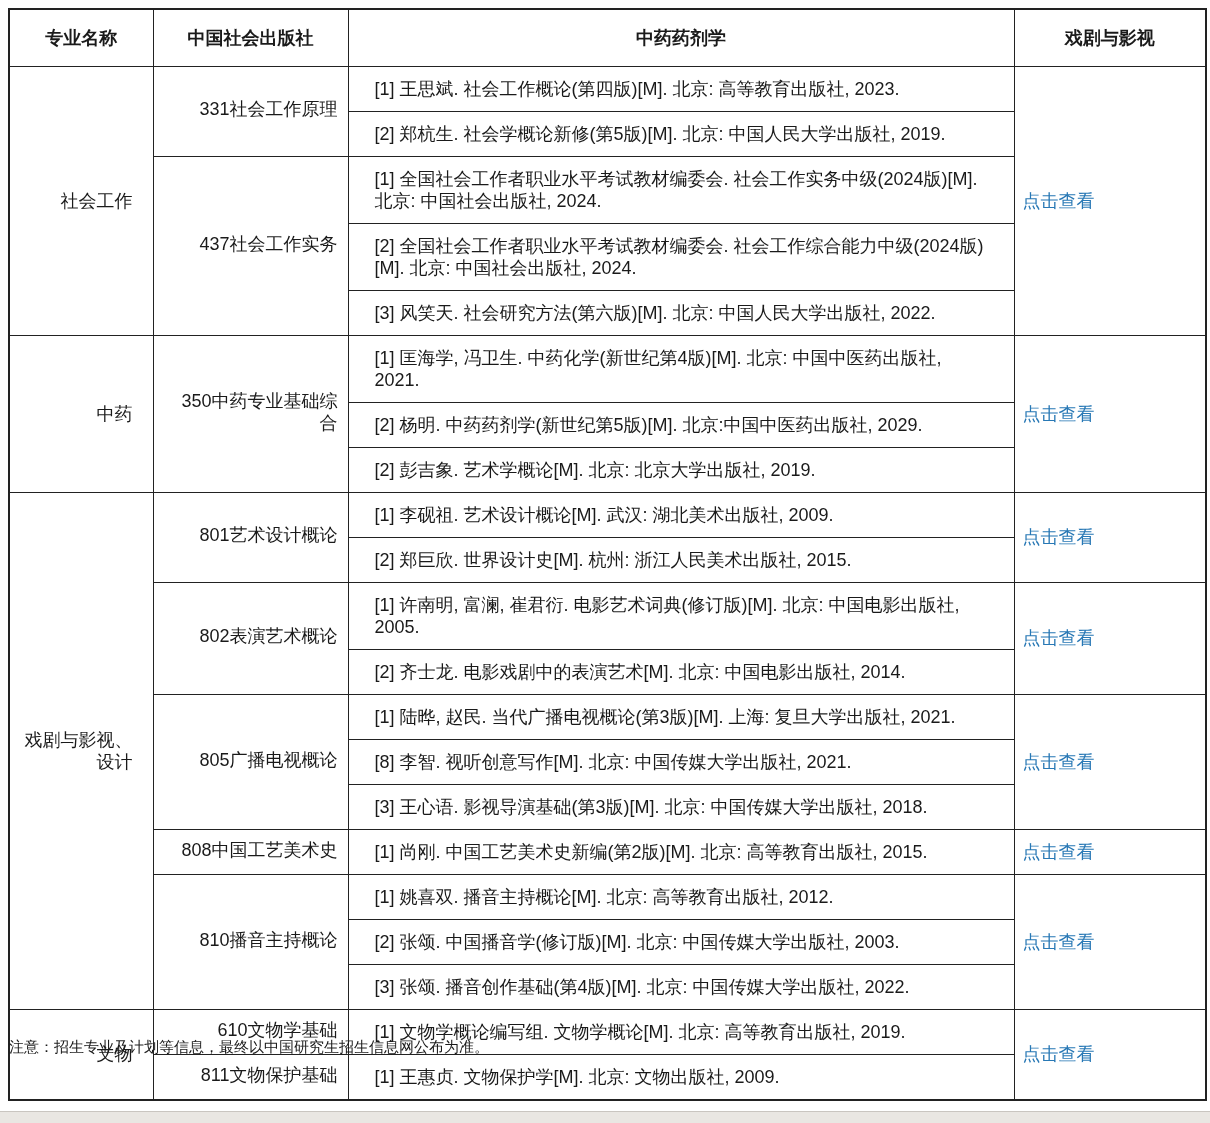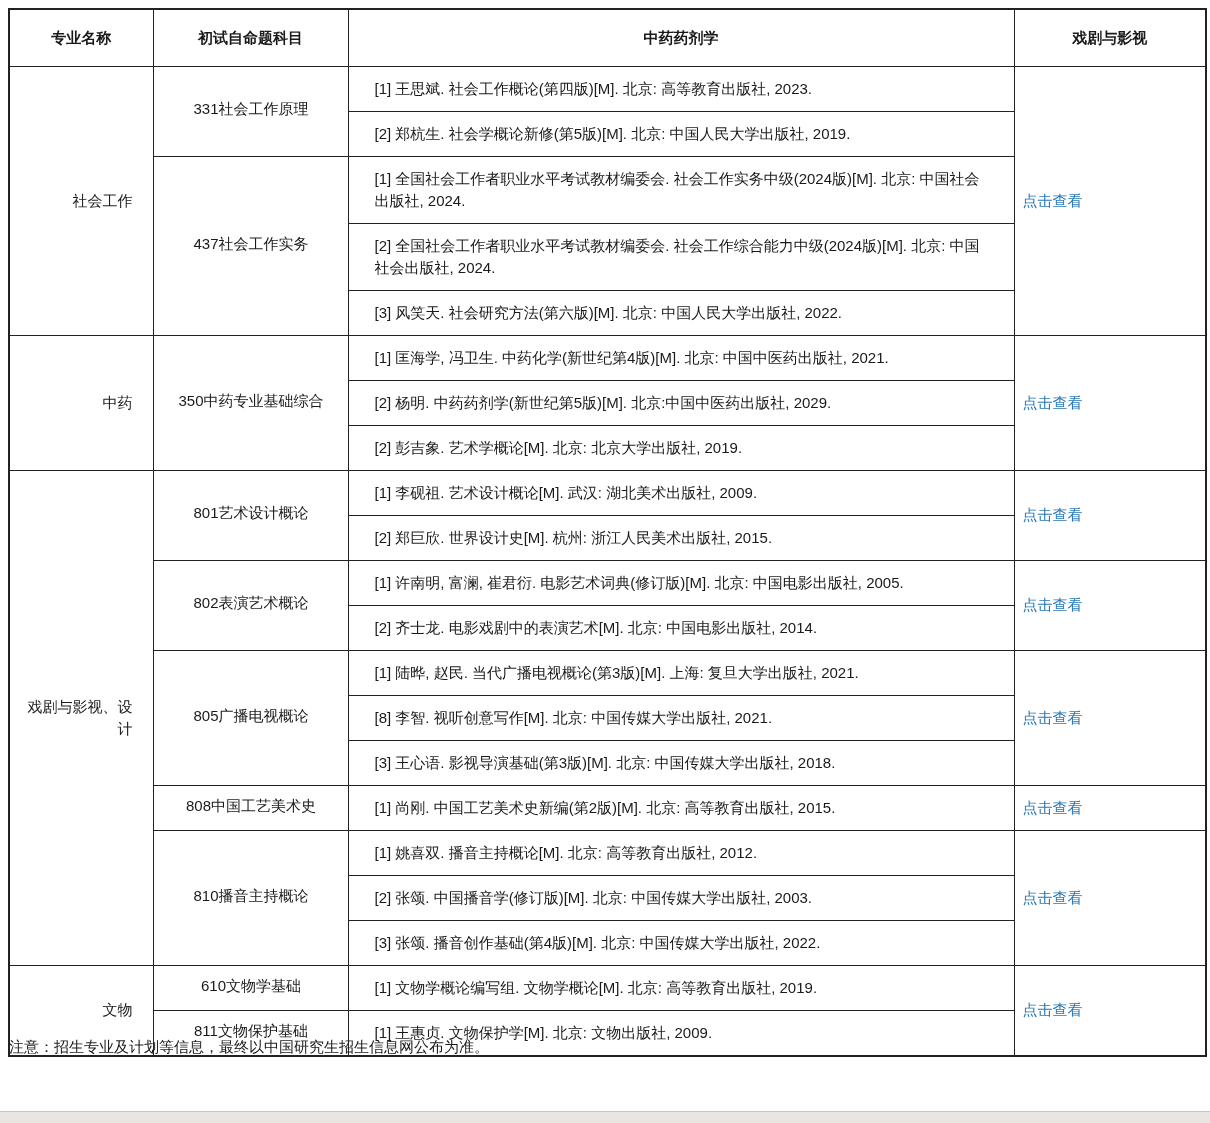--- a/index.html
+++ b/index.html
@@ -24,38 +24,38 @@
     table-layout:fixed;
     width:1197px;
     border:2px solid var(--border);
   }
   col.c-major{width:144px;}
   col.c-subject{width:195px;}
   col.c-books{width:666px;}
   col.c-outline{width:192px;}
   th,td{
     border:1px solid var(--border);
-    font-size:15px;
+    font-size:18px;
     line-height:22px;
     vertical-align:middle;
     background:#ffffff;
   }
   thead th{
     height:57px;
     font-weight:bold;
     text-align:center;
     padding:0 4px;
   }
   td.major-cell{
     padding:4px 20px 4px 7px;
     text-align:right;
   }
   td.subject-cell{
     padding:0 10px 4px 11px;
-    text-align:center;
+    text-align:right;
   }
   td.book-cell{
     padding:11px 26px;
     text-align:left;
   }
   td.outline-cell{
     padding:8px 8px;
     text-align:left;
   }
   a.outline-link{
@@ -90,21 +90,21 @@
     <table>
       <colgroup>
         <col class="c-major">
         <col class="c-subject">
         <col class="c-books">
         <col class="c-outline">
       </colgroup>
       <thead>
         <tr>
           <th>专业名称</th>
-          <th>初试自命题科目</th>
+          <th>中国社会出版社</th>
           <th>中药药剂学</th>
           <th>戏剧与影视</th>
         </tr>
       </thead>
       <tbody>
           <tr>
             <td class="major-cell" rowspan="5">社会工作</td>
             <td class="subject-cell" rowspan="2">331社会工作原理</td>
             <td class="book-cell">[1] 王思斌. 社会工作概论(第四版)[M]. 北京: 高等教育出版社, 2023.</td>
             <td class="outline-cell" rowspan="5"><a class="outline-link">点击查看</a></td>

